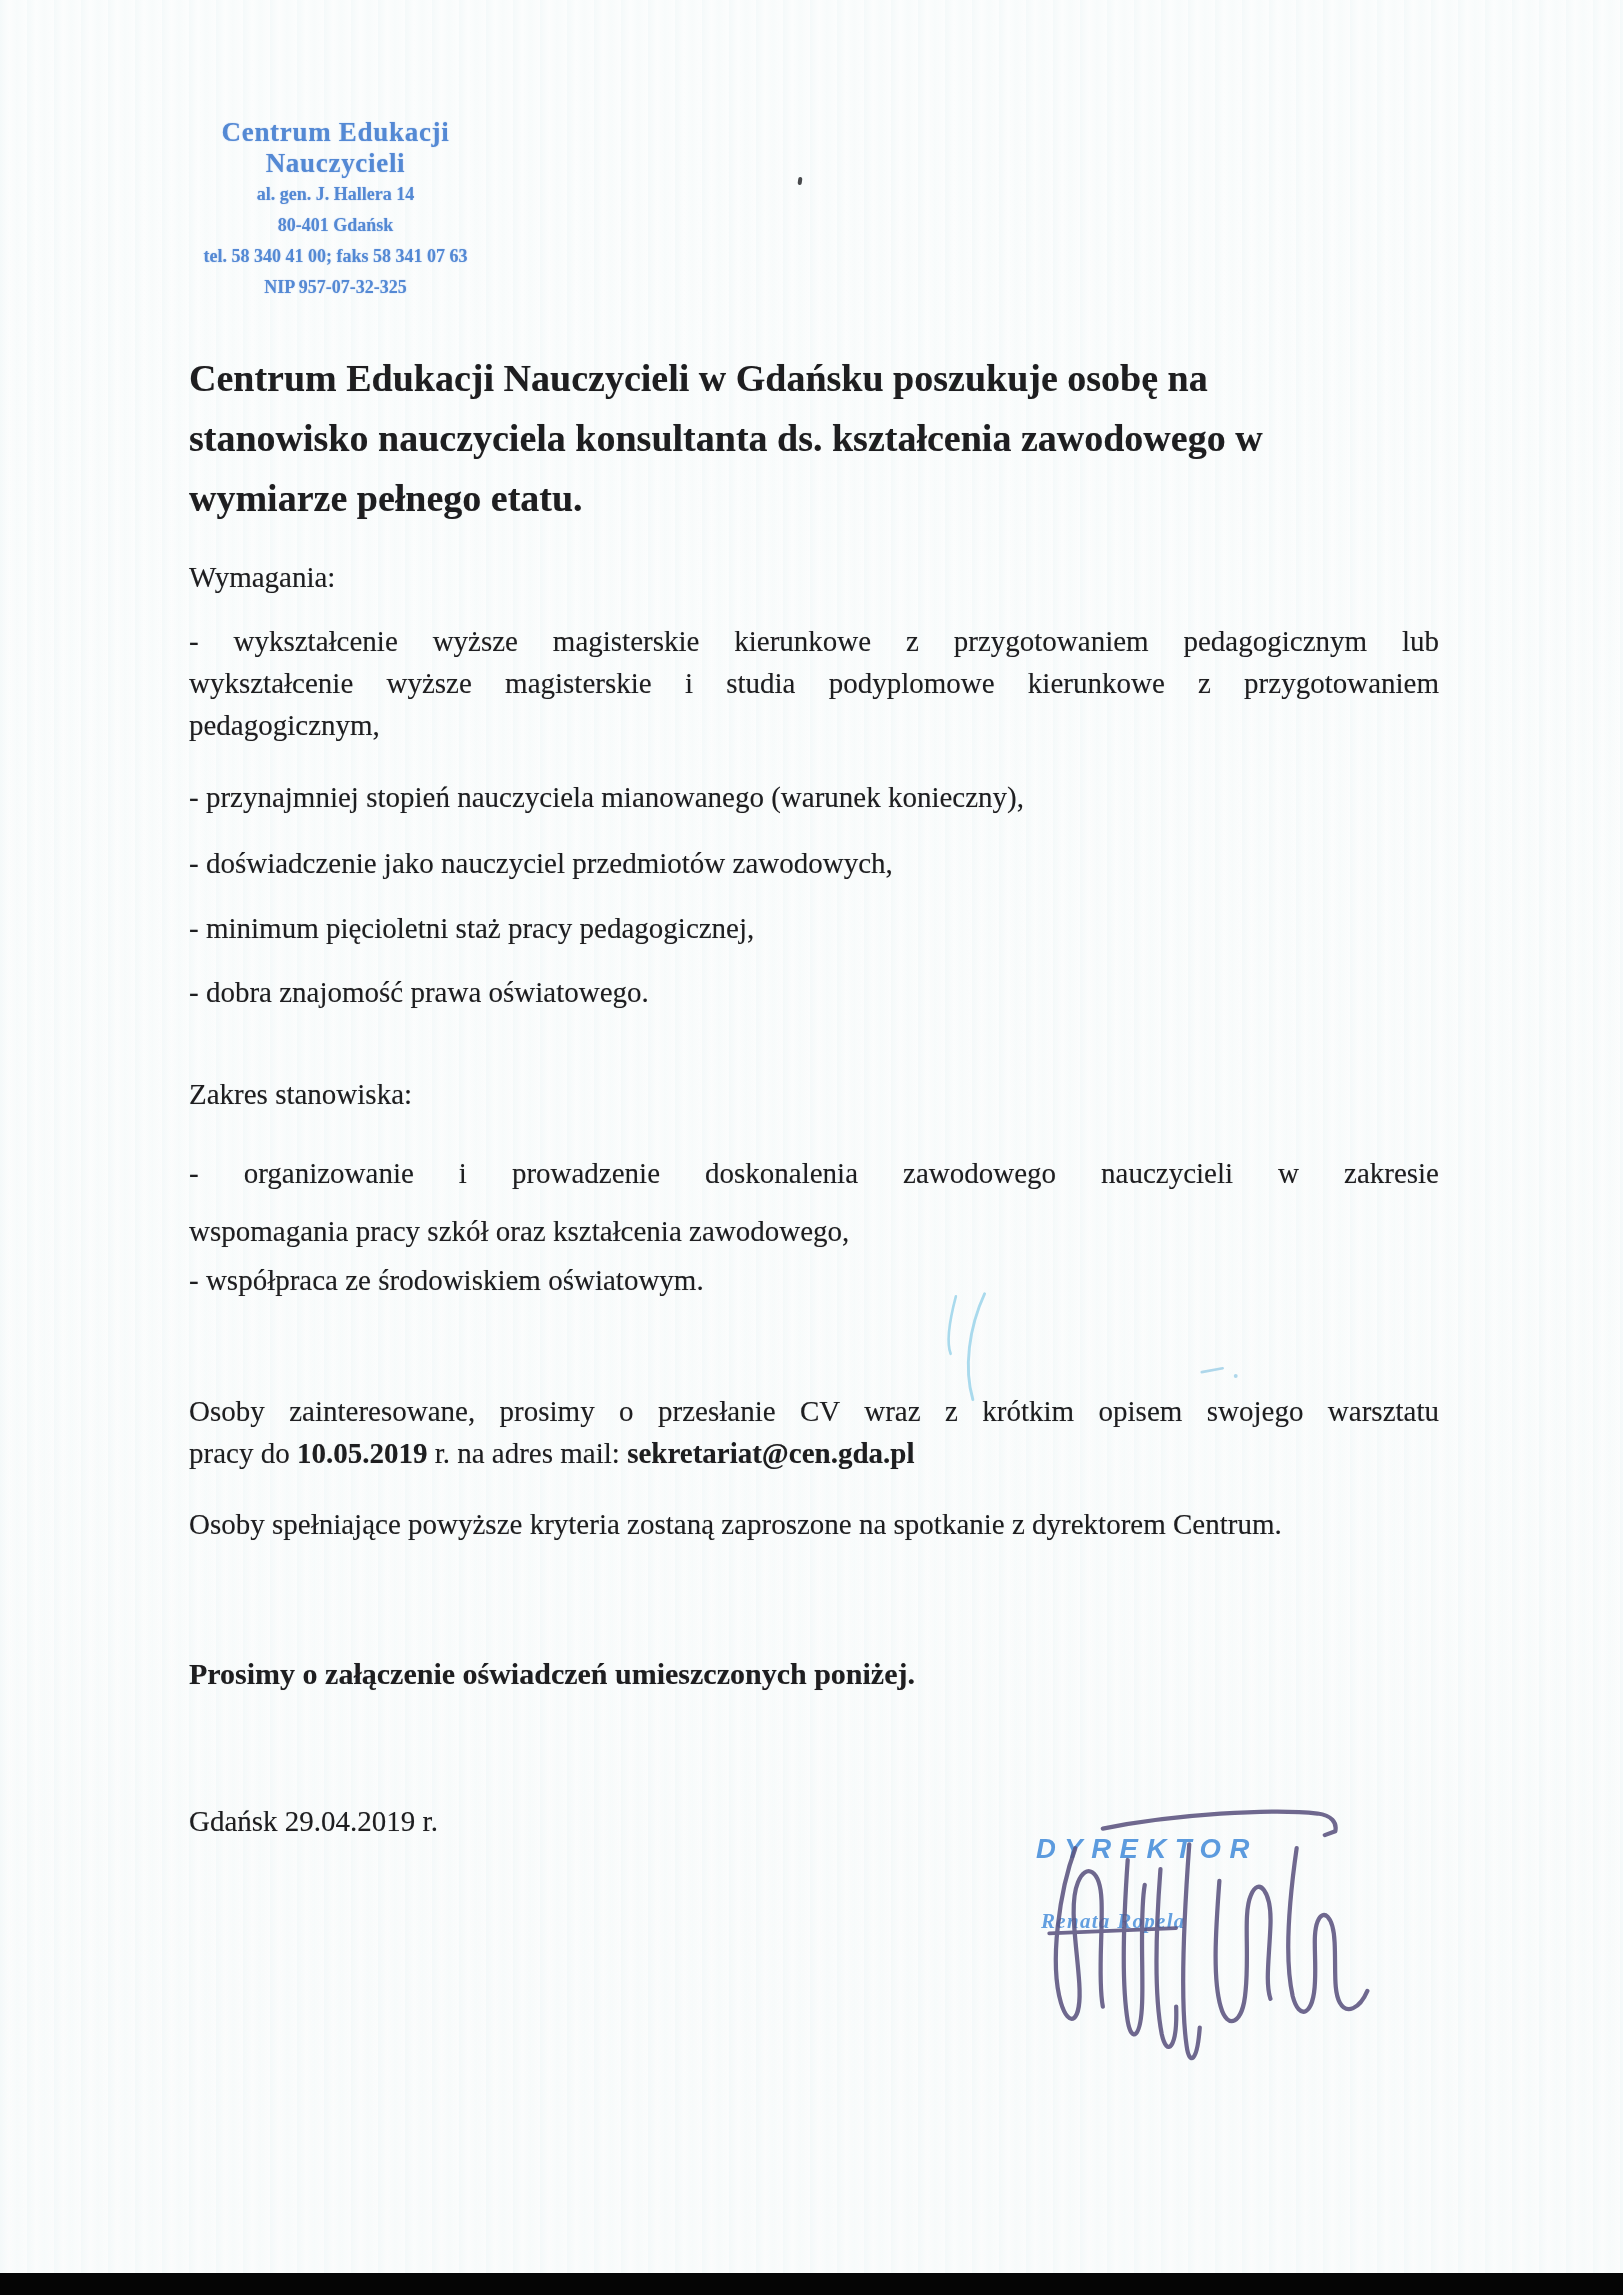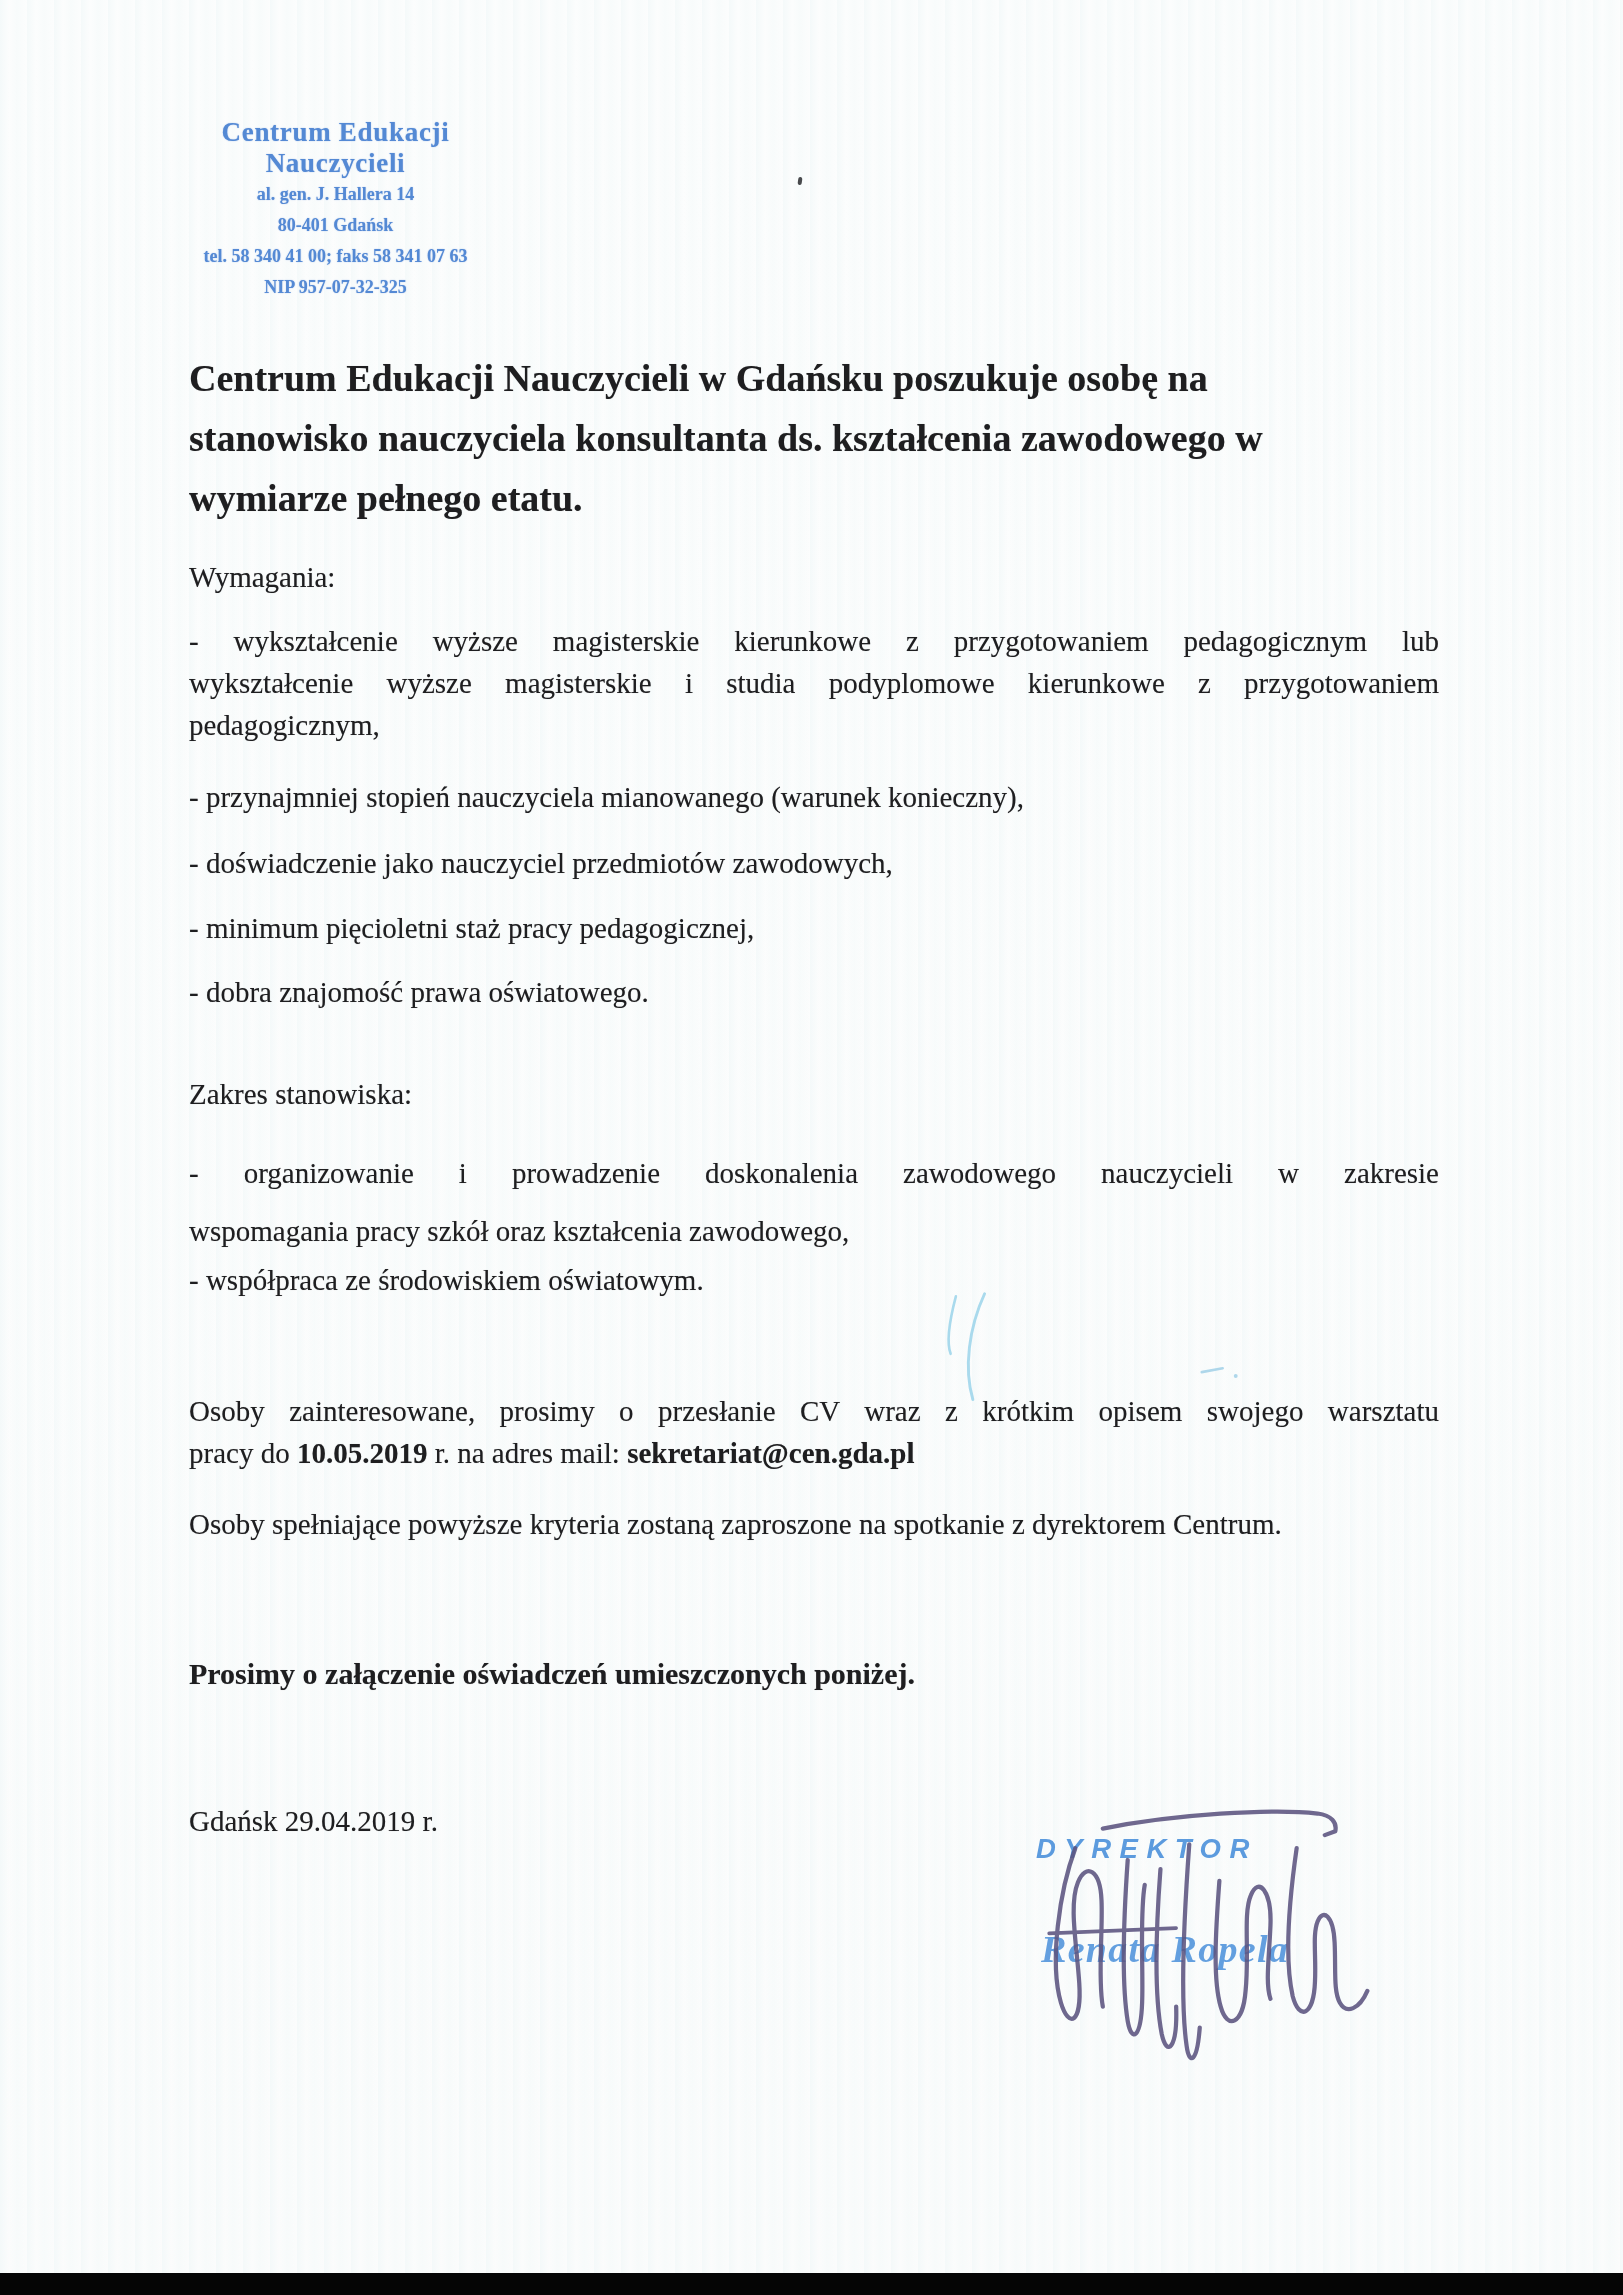--- a/index.html
+++ b/index.html
@@ -53,23 +53,23 @@
   
   .sig { position: absolute; left: 1011px; top: 1805px; width: 367px; height: 275px; }
   .sig .role {
     position: absolute; left: 25px; top: 27.5px;
     font-family: "Liberation Sans", sans-serif;
     font-size: 27.5px; font-weight: 700; letter-spacing: 8.5px;
     color: var(--stamp-blue, #4f93dc);
     filter: blur(0.5px); opacity: .92; font-style: italic;
   }
   .sig .name {
-    position: absolute; left: 30px; top: 122px;
+    position: absolute; left: 30px; top: 104px;
     font-family: "Liberation Serif", serif; font-style: italic;
-    font-size: 38px; font-weight: 700; letter-spacing: 1.3px;
+    font-size: 21px; font-weight: 700; letter-spacing: 1.3px;
     color: var(--stamp-blue, #4f93dc);
     filter: blur(0.5px); opacity: .88;
   }
   .sig svg { position: absolute; left: 0; top: 0; }
   
   .blackbar {
     position: absolute; left: 0; top: 2273px; width: 1624px; height: 23px;
     background: var(--scan-bar-black, #050505);
   }
 </style>

